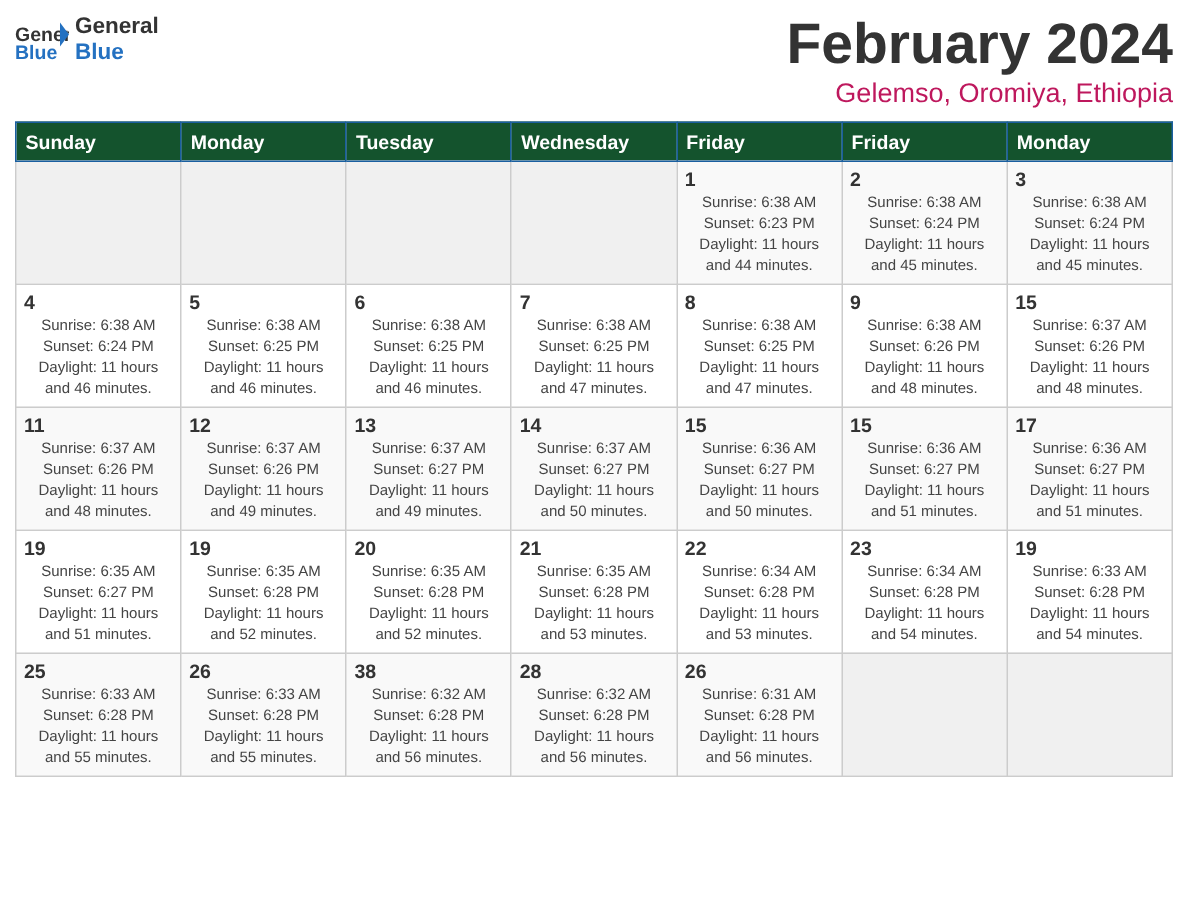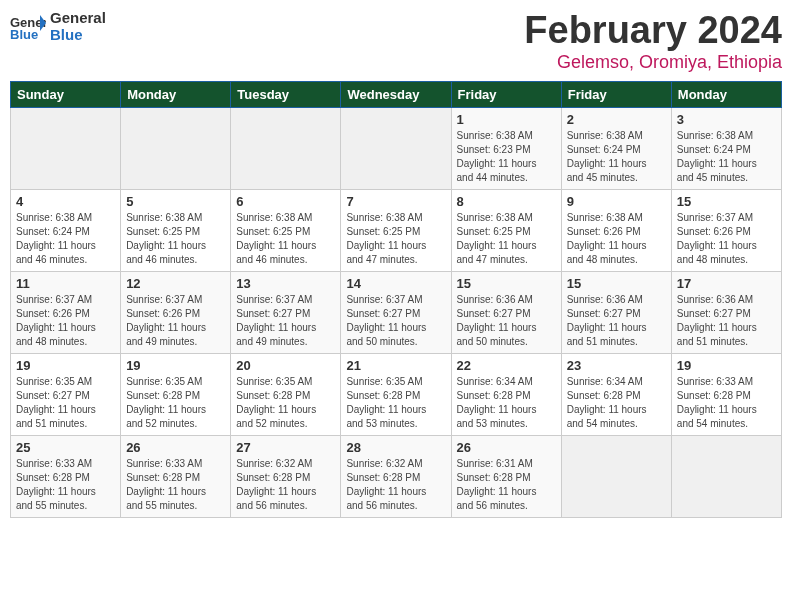--- a/index.html
+++ b/index.html
@@ -67,20 +67,21 @@
       font-size: 13px;
       font-weight: bold;
       color: #333;
       display: block;
       margin-bottom: 2px;
     }
     .day-info {
       font-size: 10px;
       color: #444;
       line-height: 1.4;
+      text-align: center;
     }
     .empty-cell {
       background: #f0f0f0 !important;
     }
   </style>
 </head>
 <body>
 
 <div class="header">
   <div class="logo">
@@ -224,21 +225,21 @@
       <tr>
         <td>
           <span class="day-number">25</span>
           <div class="day-info">Sunrise: 6:33 AM<br>Sunset: 6:28 PM<br>Daylight: 11 hours and 55 minutes.</div>
         </td>
         <td>
           <span class="day-number">26</span>
           <div class="day-info">Sunrise: 6:33 AM<br>Sunset: 6:28 PM<br>Daylight: 11 hours and 55 minutes.</div>
         </td>
         <td>
-          <span class="day-number">27</span>
+          <span class="day-number">38</span>
           <div class="day-info">Sunrise: 6:32 AM<br>Sunset: 6:28 PM<br>Daylight: 11 hours and 56 minutes.</div>
         </td>
         <td>
           <span class="day-number">28</span>
           <div class="day-info">Sunrise: 6:32 AM<br>Sunset: 6:28 PM<br>Daylight: 11 hours and 56 minutes.</div>
         </td>
         <td>
           <span class="day-number">26</span>
           <div class="day-info">Sunrise: 6:31 AM<br>Sunset: 6:28 PM<br>Daylight: 11 hours and 56 minutes.</div>
         </td>

